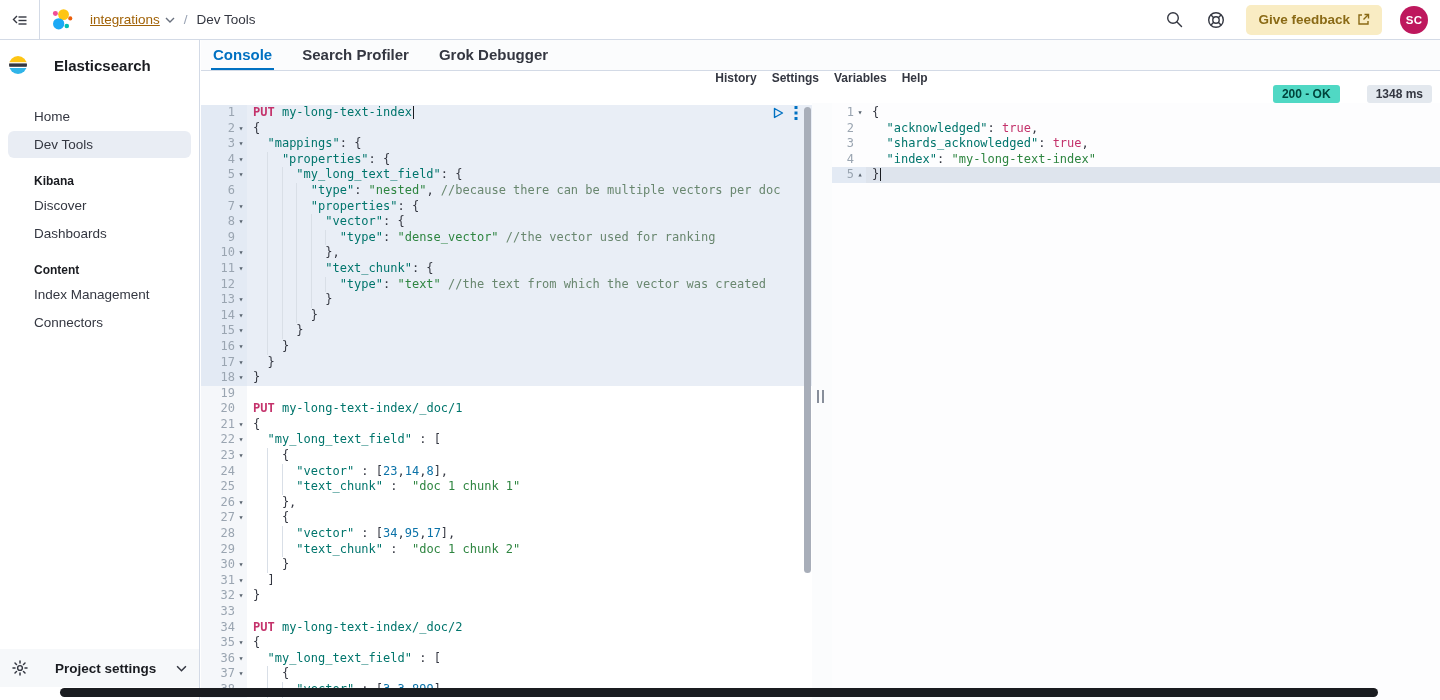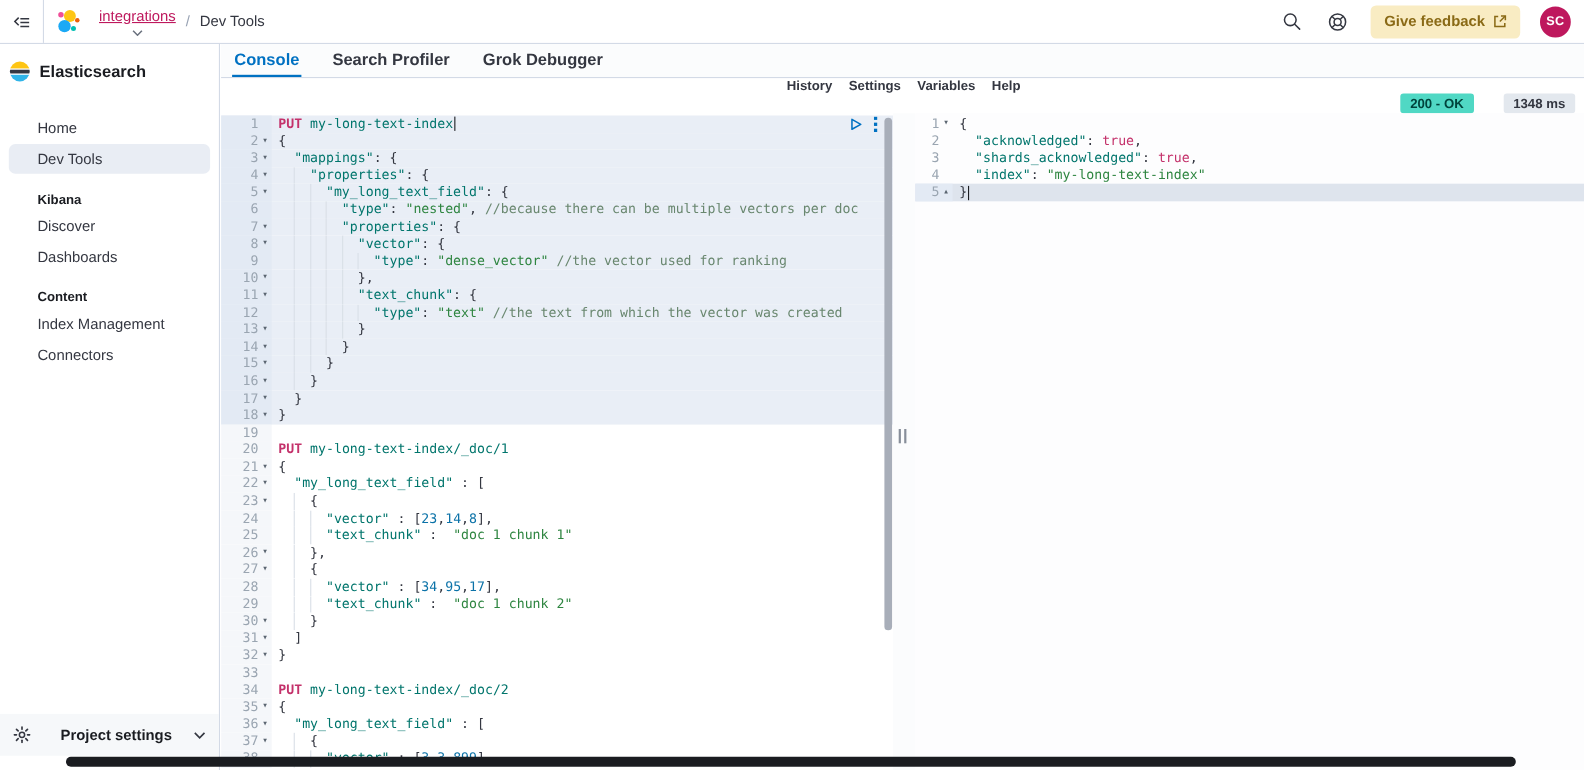--- a/index.html
+++ b/index.html
@@ -7,39 +7,39 @@
               font-family:"Liberation Sans", sans-serif; color:#343741; }
 
   
   .topbar { position:absolute; top:0; left:0; width:1440px; height:40px;
             background:#fff; border-bottom:1px solid #D3DAE6; display:flex; z-index:20; }
   .nav-collapse { width:40px; height:39px; border-right:1px solid #D3DAE6;
                   display:flex; align-items:center; justify-content:center; cursor:pointer; }
   .topbar-main { flex:1; display:flex; align-items:center; padding:0 12px 0 10px; }
   .elastic-logo { width:26px; height:26px; margin-right:14px; display:inline-flex; }
   .breadcrumb { display:flex; align-items:center; font-size:13.5px; }
-  .crumb-root { color:#be185d; text-decoration:underline; display:inline-flex;
-                align-items:center; gap:5px; cursor:pointer;flex-direction:column; }
+  .crumb-root { color:#a16207; text-decoration:underline; display:inline-flex;
+                align-items:center; gap:5px; cursor:pointer; }
   .crumb-sep { color:#98A2B3; margin:0 9px; }
   .crumb-current { color:#343741; }
   .topbar-right { margin-left:auto; display:flex; align-items:center; gap:18px; }
   .icon-btn { display:inline-flex; align-items:center; justify-content:center;
               width:24px; height:24px; cursor:pointer; }
   .feedback-btn { display:inline-flex; align-items:center; gap:7px; height:30px;
                   padding:0 12px; background:#F9ECC3; border:none; border-radius:5px;
                   color:#8A6A16; font-weight:700; font-size:13.5px; cursor:pointer;
                   font-family:"Liberation Sans", sans-serif; }
   .avatar { width:28px; height:28px; border-radius:50%; background:#be185d; color:#fff;
             font-size:11.5px; font-weight:700; display:flex; align-items:center;
             justify-content:center; cursor:pointer; letter-spacing:.3px; }
 
   
   .sidebar { position:absolute; top:40px; left:0; width:200px; height:660px;
              background:#fff; border-right:1px solid #D3DAE6; z-index:10; }
-  .sidebar-header { display:flex; align-items:center; gap:8px; padding:15px 8px 12px 8px; }
+  .sidebar-header { display:flex; align-items:center; gap:26px; padding:15px 8px 12px 8px; }
   .sidebar-title { font-size:15px; font-weight:700; color:#1A1C21; }
   .nav-item { height:27px; display:flex; align-items:center; padding-left:26px;
               margin:1px 8px; border-radius:6px; font-size:13.5px; color:#343741;
               cursor:pointer; }
   .nav-item.active { background:#E9EDF4; }
   .nav-item:first-child { margin-top:16px; }
   .nav-section { padding-left:26px; margin:16px 8px 4px 8px; font-size:12px;
                  font-weight:700; color:#1A1C21; }
   .sidebar-footer { position:absolute; bottom:13px; left:0; width:199px; height:38px;
                     background:#F6F8FA; display:flex; align-items:center; gap:10px;

